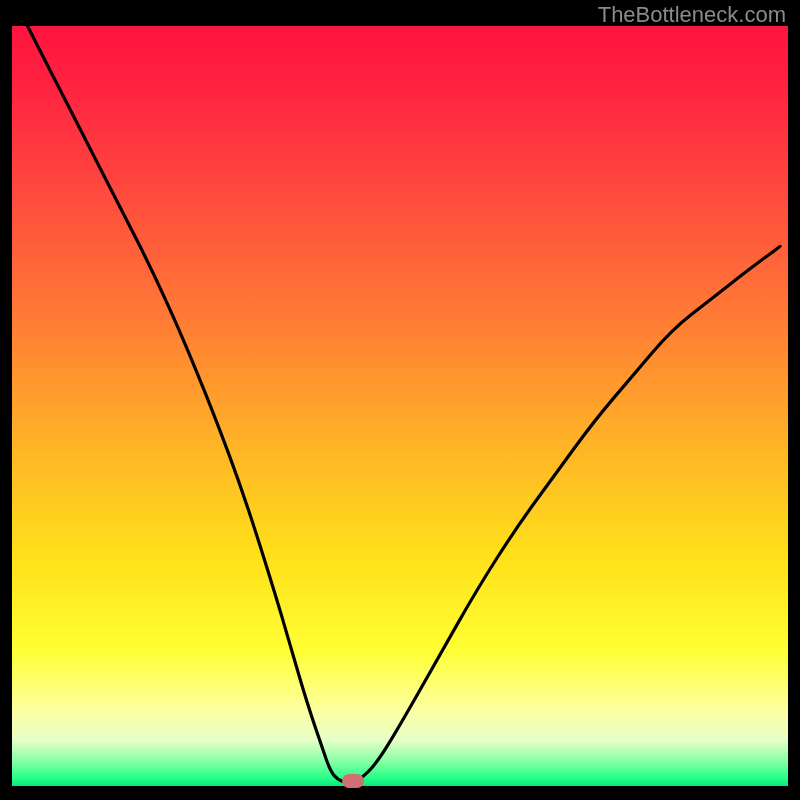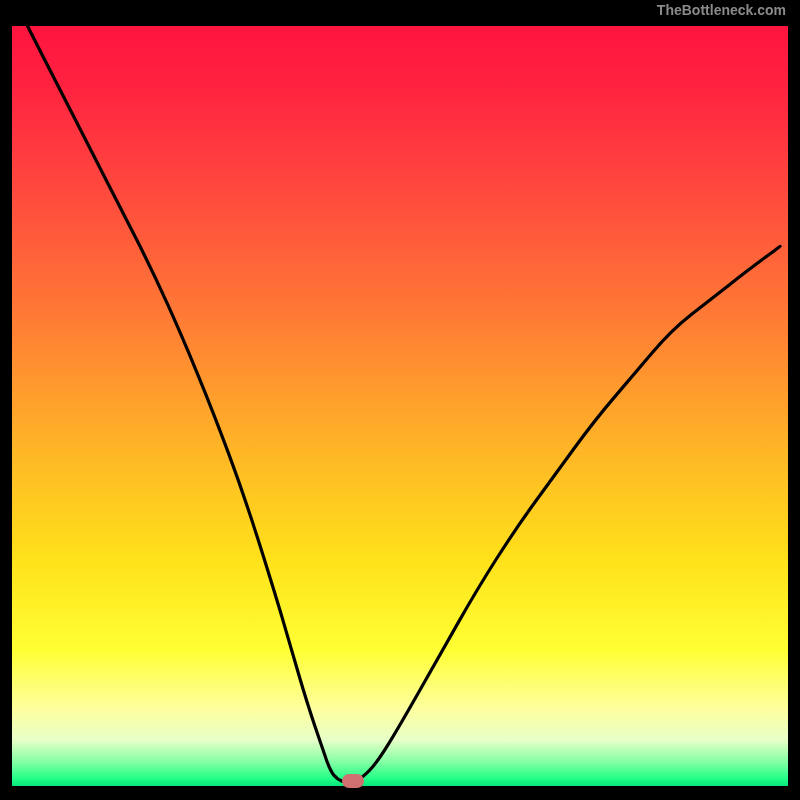--- a/index.html
+++ b/index.html
@@ -9,22 +9,22 @@
     height: 800px;
     background: #000;
     position: relative;
     font-family: Arial, Helvetica, sans-serif;
   }
   .watermark {
     position: absolute;
     top: 2px;
     right: 14px;
     color: #8a8a8a;
-    font-size: 14px;
-    font-weight: 700;
+    font-size: 22px;
+    font-weight: 400;
     z-index: 10;
   }
   .plot-frame {
     position: absolute;
     top: 26px;
     left: 12px;
     width: 776px;
     height: 760px;
     background: #000;
   }

